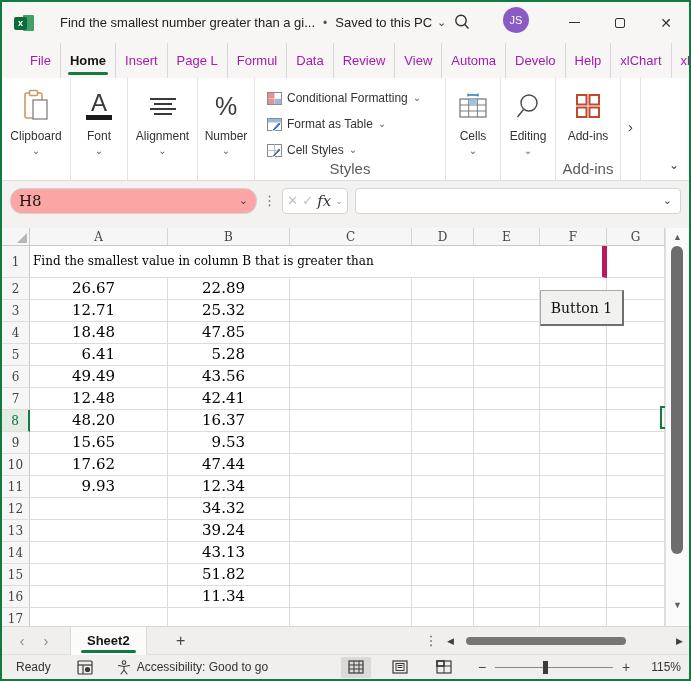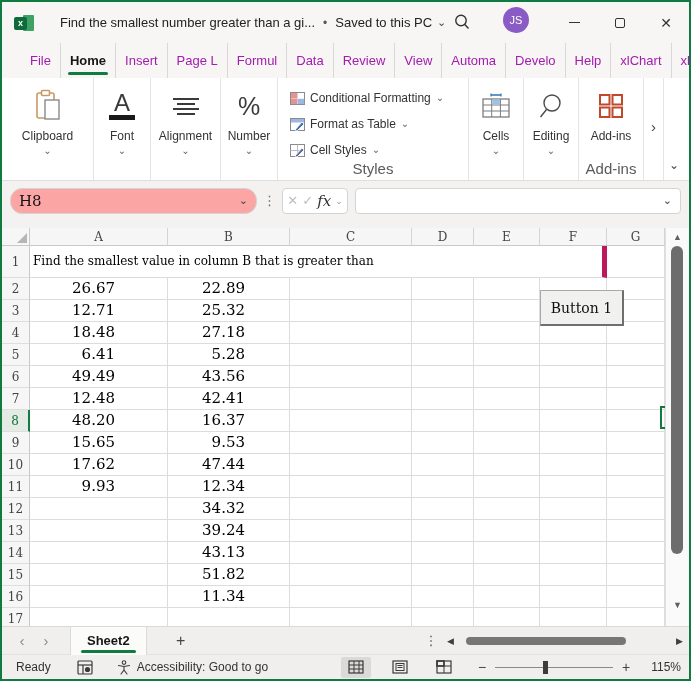--- a/index.html
+++ b/index.html
@@ -31,21 +31,21 @@
   .mtab{position:relative;height:35px;display:flex;align-items:center;padding:0 9px;font-size:13px;color:#a21caf;border-right:1px solid #d8d8d8;white-space:nowrap;cursor:default;}
   .mtab:first-child{border-left:1px solid transparent;}
   .mtab.active{font-weight:bold;color:#161616;}
   .mtab.active::after{content:"";position:absolute;left:7px;right:7px;bottom:3px;height:3px;background:#107c41;border-radius:2px;}
   
   .ribbon{height:103px;background:#fff;border-bottom:1px solid #dedede;display:flex;flex:0 0 103px;position:relative;overflow:hidden;}
   .rgroup{position:relative;border-right:1px solid #e4e4e4;display:flex;flex-direction:column;align-items:center;padding-top:7px;}
   .rgroup .icn{height:42px;display:flex;align-items:center;justify-content:center;}
   .rgroup .rlabel{font-size:12px;color:#333;margin-top:2px;}
   .rgroup .rchev{font-size:10px;color:#666;line-height:10px;margin-top:3px;}
-  .g-clip{width:92px;} .g-font{width:57px;} .g-align{width:70px;} .g-num{width:57px;}
+  .g-clip{width:69px;} .g-font{width:57px;} .g-align{width:70px;} .g-num{width:57px;}
   .g-styles{width:191px;align-items:flex-start;padding-left:12px;}
   .g-cells{width:55px;} .g-edit{width:55px;} .g-addins{width:65px;}
   .g-more{width:20px;justify-content:center;}
   .styrow{display:flex;align-items:center;gap:5px;height:26px;font-size:12px;color:#333;white-space:nowrap;}
   .styrow .rchev{margin:0;}
   .grouplabel{position:absolute;bottom:3px;left:0;right:0;text-align:center;font-size:15px;color:#5a5a5a;}
   .fonticon{font-size:24px;color:#3a3a3a;line-height:22px;display:flex;flex-direction:column;align-items:center;}
   .fonticon .bar{width:26px;height:5px;background:#1a1a1a;margin-top:1px;}
   .alignicon span{display:block;height:2px;background:#3a3a3a;margin:3px auto;}
   .pcticon{font-size:25px;color:#3a3a3a;font-weight:normal;}
@@ -342,21 +342,21 @@
             <div class="cell cB num">25.32</div>
             <div class="cell cC"></div>
             <div class="cell cD"></div>
             <div class="cell cE"></div>
             <div class="cell cF"></div>
             <div class="cell cG"></div>
           </div>
           <div class="grow">
             <div class="rnum">4</div>
             <div class="cell cA num">18.48</div>
-            <div class="cell cB num">27.18</div>
+            <div class="cell cB num">47.85</div>
             <div class="cell cC"></div>
             <div class="cell cD"></div>
             <div class="cell cE"></div>
             <div class="cell cF"></div>
             <div class="cell cG"></div>
           </div>
           <div class="grow">
             <div class="rnum">5</div>
             <div class="cell cA num">6.41</div>
             <div class="cell cB num">5.28</div>

